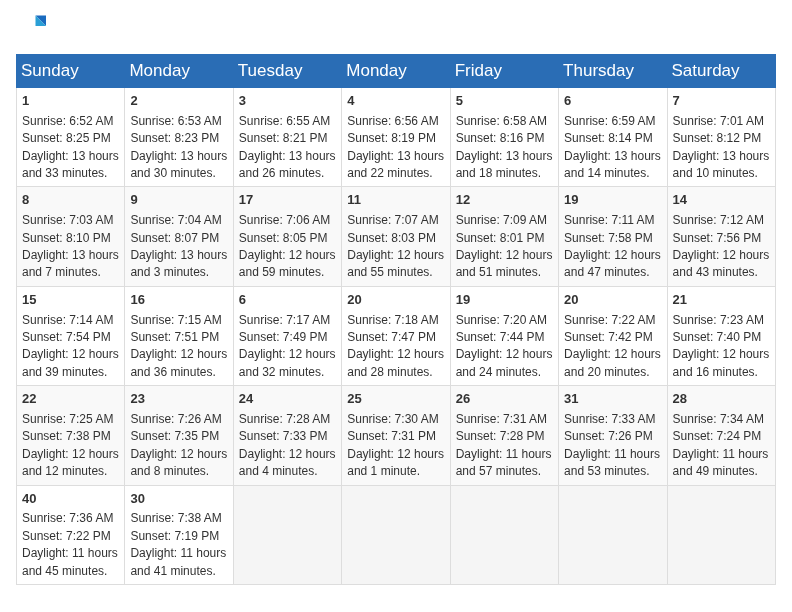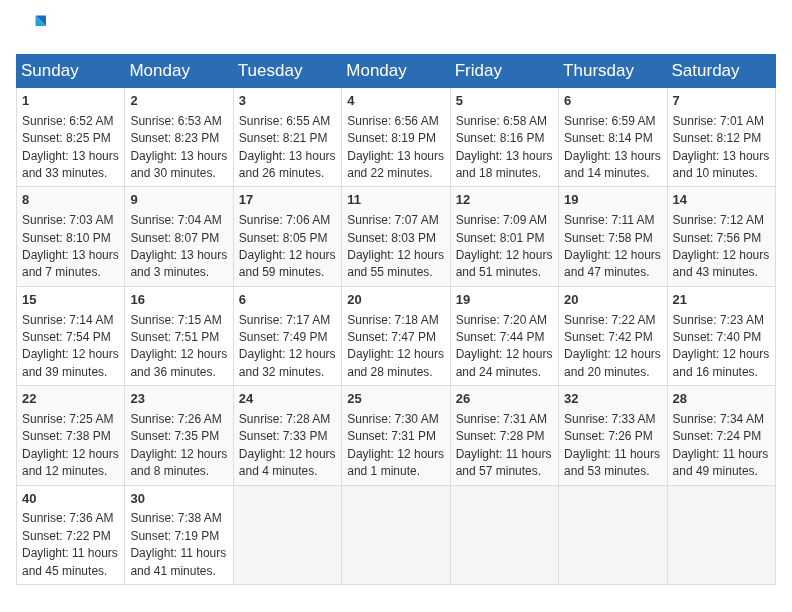--- a/index.html
+++ b/index.html
@@ -152,21 +152,21 @@
         <td><span class="day-num">19</span><span class="day-info">Sunrise: 7:20 AM<br>Sunset: 7:44 PM<br>Daylight: 12 hours and 24 minutes.</span></td>
         <td><span class="day-num">20</span><span class="day-info">Sunrise: 7:22 AM<br>Sunset: 7:42 PM<br>Daylight: 12 hours and 20 minutes.</span></td>
         <td><span class="day-num">21</span><span class="day-info">Sunrise: 7:23 AM<br>Sunset: 7:40 PM<br>Daylight: 12 hours and 16 minutes.</span></td>
       </tr>
       <tr class="row-even">
         <td><span class="day-num">22</span><span class="day-info">Sunrise: 7:25 AM<br>Sunset: 7:38 PM<br>Daylight: 12 hours and 12 minutes.</span></td>
         <td><span class="day-num">23</span><span class="day-info">Sunrise: 7:26 AM<br>Sunset: 7:35 PM<br>Daylight: 12 hours and 8 minutes.</span></td>
         <td><span class="day-num">24</span><span class="day-info">Sunrise: 7:28 AM<br>Sunset: 7:33 PM<br>Daylight: 12 hours and 4 minutes.</span></td>
         <td><span class="day-num">25</span><span class="day-info">Sunrise: 7:30 AM<br>Sunset: 7:31 PM<br>Daylight: 12 hours and 1 minute.</span></td>
         <td><span class="day-num">26</span><span class="day-info">Sunrise: 7:31 AM<br>Sunset: 7:28 PM<br>Daylight: 11 hours and 57 minutes.</span></td>
-        <td><span class="day-num">32</span><span class="day-info">Sunrise: 7:33 AM<br>Sunset: 7:26 PM<br>Daylight: 11 hours and 53 minutes.</span></td>
+        <td><span class="day-num">31</span><span class="day-info">Sunrise: 7:33 AM<br>Sunset: 7:26 PM<br>Daylight: 11 hours and 53 minutes.</span></td>
         <td><span class="day-num">28</span><span class="day-info">Sunrise: 7:34 AM<br>Sunset: 7:24 PM<br>Daylight: 11 hours and 49 minutes.</span></td>
       </tr>
       <tr class="row-odd">
         <td><span class="day-num">40</span><span class="day-info">Sunrise: 7:36 AM<br>Sunset: 7:22 PM<br>Daylight: 11 hours and 45 minutes.</span></td>
         <td><span class="day-num">30</span><span class="day-info">Sunrise: 7:38 AM<br>Sunset: 7:19 PM<br>Daylight: 11 hours and 41 minutes.</span></td>
         <td class="empty"></td>
         <td class="empty"></td>
         <td class="empty"></td>
         <td class="empty"></td>
         <td class="empty"></td>

